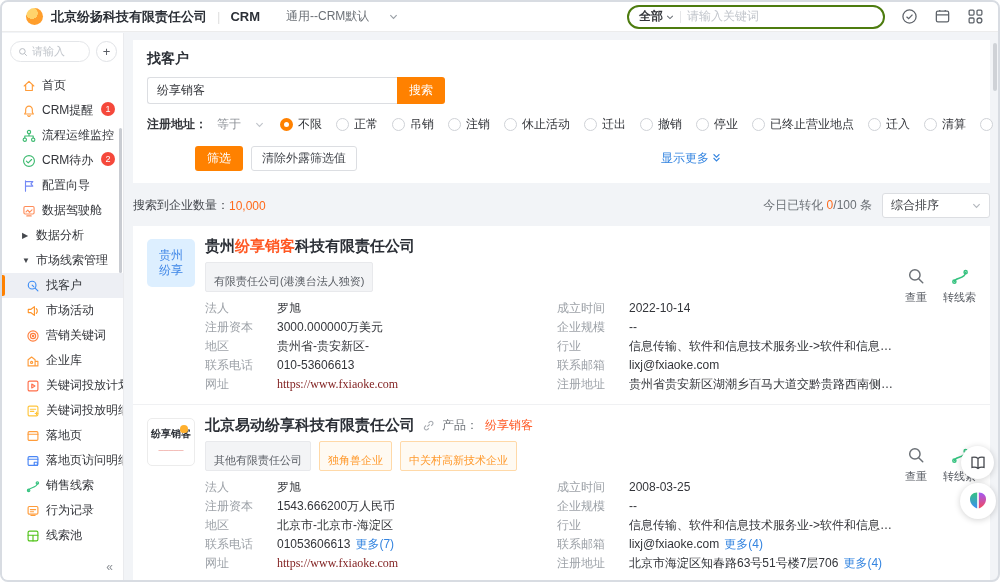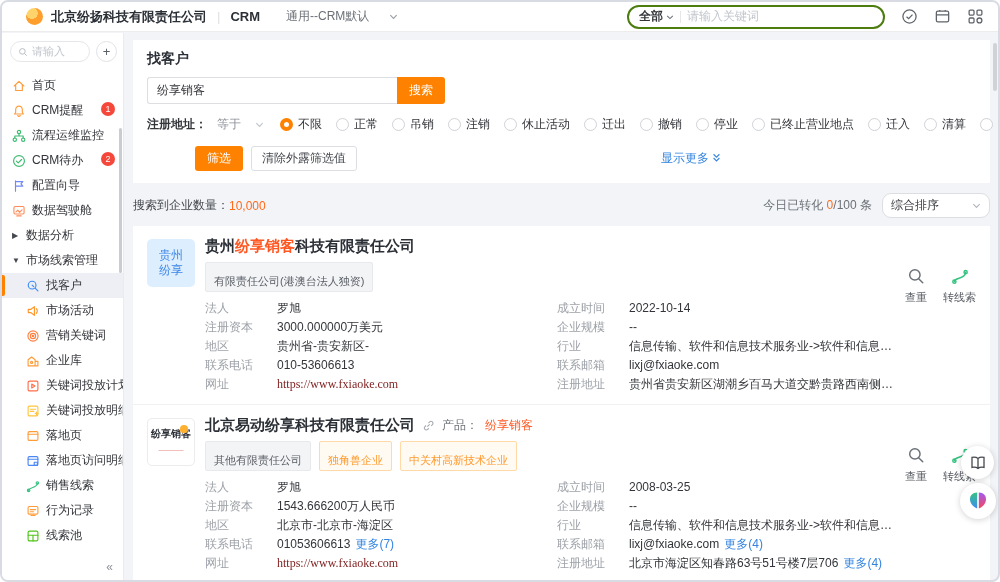--- a/index.html
+++ b/index.html
@@ -20,21 +20,21 @@
   .tb-ph { font-size:12px; color:#c2c6cc; }
   .tb-icon { width:17px; height:17px; color:#5f646b; display:inline-flex; }
   .tb-icon svg { width:100%; height:100%; }
 
   
   .sidebar { position:absolute; top:31px; left:0; bottom:0; width:122px; background:#fff; border-right:1px solid #eaebee; z-index:20; }
   .sb-top { display:flex; align-items:flex-end; gap:6px; padding:8px 6px 6px 8px; }
   .sb-search { flex:1; height:21px; border:1px solid #e4e6e9; border-radius:11px; display:flex; align-items:center; gap:4px; padding:0 7px; color:#c2c6cc; font-size:11px; }
   .sb-add { width:21px; height:21px; border:1px solid #e0e2e6; border-radius:50%; display:flex; align-items:center; justify-content:center; font-size:13px; color:#585c63; background:#fff; }
   .sb-nav { position:absolute; top:40px; bottom:30px; left:0; right:0; overflow:hidden; }
-  .side-item { position:relative; height:25px; display:flex; align-items:center; gap:6px; padding-left:10px; font-size:12px; color:#33353a; cursor:pointer; }
+  .side-item { position:relative; height:25px; display:flex; align-items:center; gap:6px; padding-left:20px; font-size:12px; color:#33353a; cursor:pointer; }
   .side-item.sub { padding-left:24px; }
   .side-item.selected { background:#edeff4; }
   .side-item.selected::before { content:""; position:absolute; left:0; top:2px; bottom:2px; width:3px; background:#ff8100; border-radius:0 2px 2px 0; }
   .si-caret { width:8px; font-size:8px; color:#45484e; flex:0 0 auto; }
   .si-icon { width:14px; height:14px; flex:0 0 auto; display:inline-flex; }
   .si-icon svg { width:100%; height:100%; }
   .si-label { white-space:nowrap; }
   .si-badge { position:absolute; right:8px; top:4px; min-width:14px; height:14px; border-radius:8px; background:#f5483b; color:#fff; font-size:9px; display:flex; align-items:center; justify-content:center; padding:0 3px; }
   .sb-collapse { position:absolute; bottom:6px; right:10px; font-size:12px; color:#8d9197; cursor:pointer; }
   .sb-thumb { position:absolute; right:1px; top:95px; width:3px; height:145px; border-radius:2px; background:#c9ccd2; }
@@ -54,21 +54,21 @@
   .radio.on .dot { border:4px solid #ff8100; }
   .filter-actions { position:relative; display:flex; align-items:center; gap:8px; height:26px;padding-left:48px; }
   .btn-filter { height:25px; padding:0 12px; background:#ff8100; color:#fff; border:none; border-radius:3px; font-size:12px; font-family:inherit; cursor:pointer; }
   .btn-clear { height:25px; padding:0 10px; background:#fff; color:#45484e; border:1px solid #dcdee2; border-radius:3px; font-size:12px; font-family:inherit; cursor:pointer; }
   .show-more { position:absolute; left:62%; color:#3585e0; font-size:12px; display:flex; align-items:center; gap:3px; cursor:pointer; }
 
   .results-header { display:flex; align-items:center; margin:10px 8px 8px 8px; font-size:12px; color:#45484e; }
   .rh-count { color:#ff6a1b; }
   .rh-right { margin-left:auto; display:flex; align-items:center; gap:10px; color:#6b7076; }
   .rh-zero { color:#ff6a1b; }
-  .sort-select { width:108px; height:25px; border:1px solid #dcdee2; border-radius:9px; background:#fff; display:flex; align-items:center; justify-content:space-between; padding:0 8px; color:#33353a; cursor:pointer; }
+  .sort-select { width:108px; height:25px; border:1px solid #dcdee2; border-radius:3px; background:#fff; display:flex; align-items:center; justify-content:space-between; padding:0 8px; color:#33353a; cursor:pointer; }
 
   .cards { background:#fff; margin:0 8px; }
   .card { display:flex; padding:11px 14px 10px 8px; border-bottom:1px solid #f0f1f3; position:relative; }
   .avatar { width:48px; height:48px; border-radius:5px; flex:0 0 auto; margin:2px 10px 0 6px; display:flex; flex-direction:column; align-items:center; justify-content:center; font-size:12px; line-height:15px; }
   .avatar.text { background:#ddefff; color:#3c84e6; }
   .avatar.logo { background:#fff; border:1px solid #ececec; color:#2b2f36; font-weight:bold; font-size:10px; position:relative; }
   .avatar.logo .bulb { position:absolute; top:6px; right:6px; width:8px; height:8px; border-radius:50% 50% 40% 40%; background:#ffb02e; }
   .avatar.logo .sub { font-size:5px; color:#e05a4d; font-weight:normal; margin-top:2px; }
   .card-main { flex:1; min-width:0; }
   .card-title-row { display:flex; align-items:center; gap:7px; margin-bottom:6px; }

